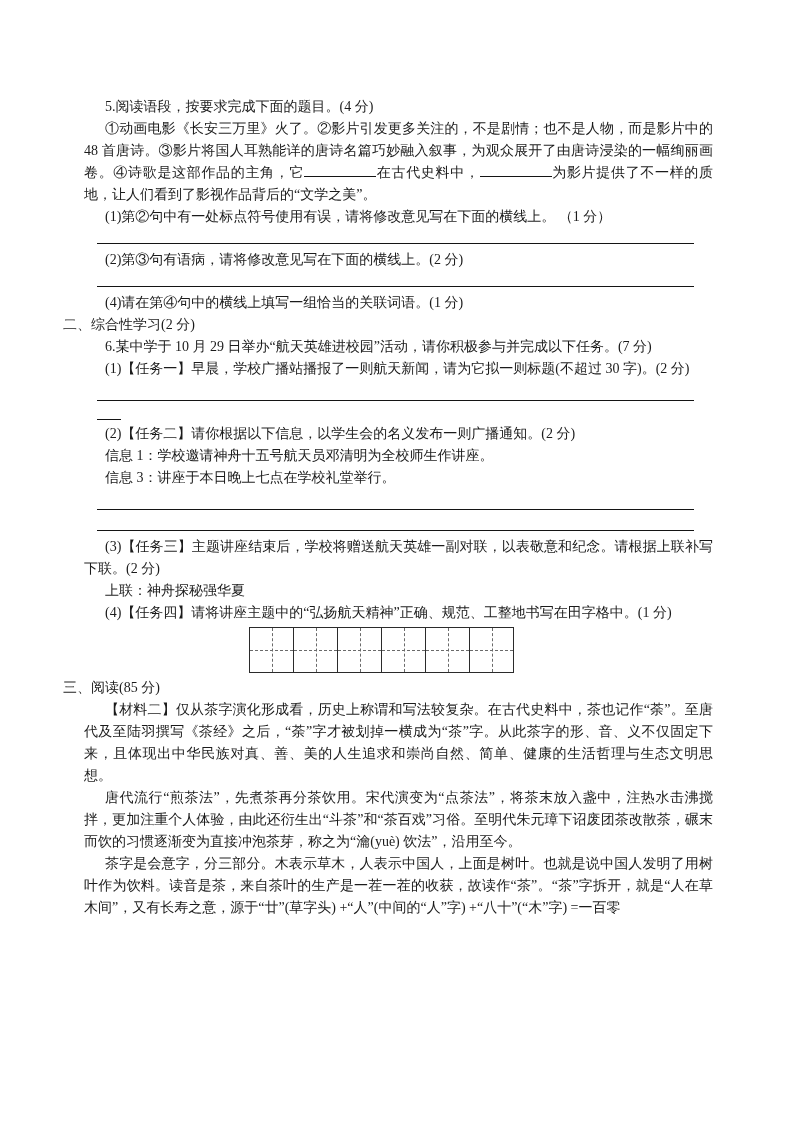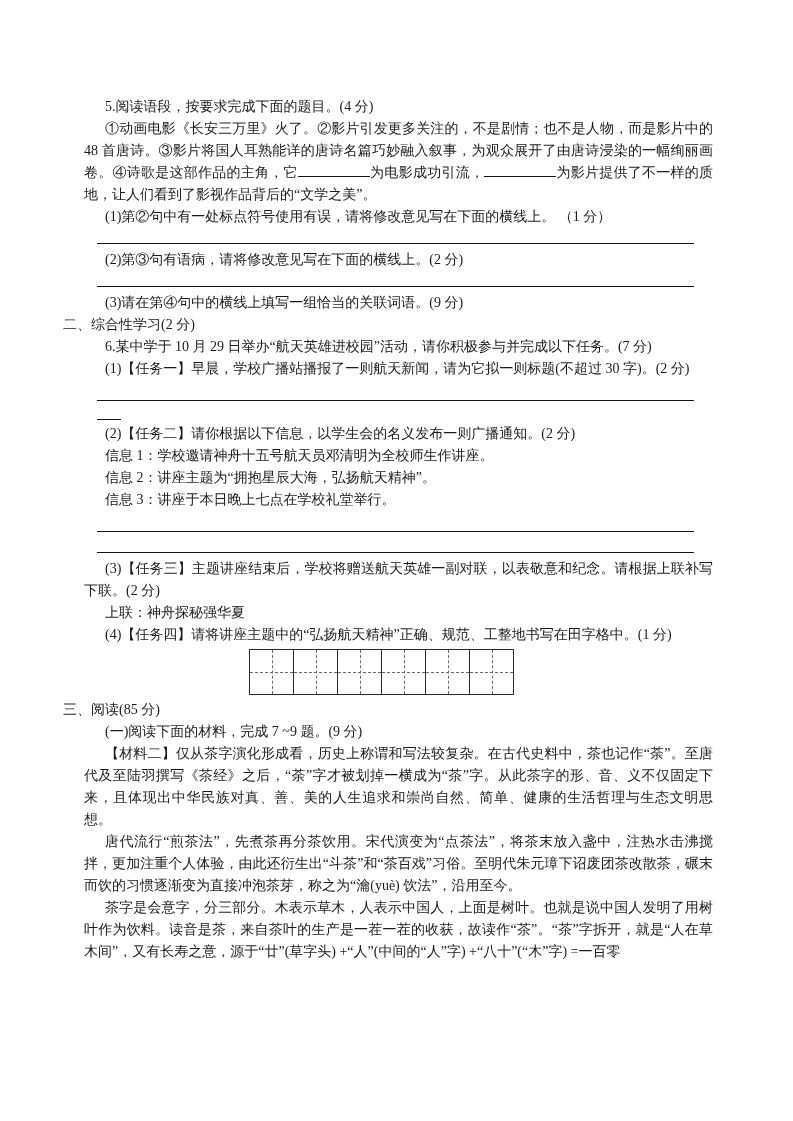--- a/index.html
+++ b/index.html
@@ -50,50 +50,48 @@
   }
   .sp-above-sm{margin-top:5px;}
 </style>
 </head>
 <body>
 
 <div class="page">
   <div class="content">
 
     <p class="ind">5.阅读语段，按要求完成下面的题目。(4 分)</p>
-    <p class="ind"><span>①动画电影《长安三万里》火了。②影片引发更多关注的，不是剧情；也不是人物，而是影片中的 48 首唐诗。③影片将国人耳熟能详的唐诗名篇巧妙融入叙事，为观众展开了由唐诗浸染的一幅绚丽画卷。④诗歌是这部作品的主角，它</span><span class="blank"></span><span>为电影成功引流，</span><span class="blank"></span><span>为影片提供了不一样的质地，让人们看到了影视作品背后的“文学之美”。</span></p>
+    <p class="ind"><span>①动画电影《长安三万里》火了。②影片引发更多关注的，不是剧情；也不是人物，而是影片中的 48 首唐诗。③影片将国人耳熟能详的唐诗名篇巧妙融入叙事，为观众展开了由唐诗浸染的一幅绚丽画卷。④诗歌是这部作品的主角，它</span><span class="blank"></span><span>在古代史料中，</span><span class="blank"></span><span>为影片提供了不一样的质地，让人们看到了影视作品背后的“文学之美”。</span></p>
     <p class="ind">(1)第②句中有一处标点符号使用有误，请将修改意见写在下面的横线上。 （1 分）</p>
     <div class="ans-line"></div>
     <p class="ind">(2)第③句有语病，请将修改意见写在下面的横线上。(2 分)</p>
     <div class="ans-line"></div>
-    <p class="ind">(3)请在第④句中的横线上填写一组恰当的关联词语。(9 分)</p>
+    <p class="ind">(4)请在第④句中的横线上填写一组恰当的关联词语。(1 分)</p>
 
     <p class="section-heading">二、综合性学习(2 分)</p>
     <p class="ind">6.某中学于 10 月 29 日举办“航天英雄进校园”活动，请你积极参与并完成以下任务。(7 分)</p>
     <p class="ind">(1)【任务一】早晨，学校广播站播报了一则航天新闻，请为它拟一则标题(不超过 30 字)。(2 分)</p>
     <div class="ans-line sp-above-sm"></div>
     <div class="ans-line short"></div>
     <p class="ind">(2)【任务二】请你根据以下信息，以学生会的名义发布一则广播通知。(2 分)</p>
     <p class="ind">信息 1：学校邀请神舟十五号航天员邓清明为全校师生作讲座。</p>
-    <p class="ind">信息 2：讲座主题为“拥抱星辰大海，弘扬航天精神”。</p>
     <p class="ind">信息 3：讲座于本日晚上七点在学校礼堂举行。</p>
     <div class="ans-line sp-above-sm"></div>
     <div class="ans-line"></div>
     <p class="ind">(3)【任务三】主题讲座结束后，学校将赠送航天英雄一副对联，以表敬意和纪念。请根据上联补写下联。(2 分)</p>
     <p class="ind">上联：神舟探秘强华夏</p>
     <p class="ind">(4)【任务四】请将讲座主题中的“弘扬航天精神”正确、规范、工整地书写在田字格中。(1 分)</p>
     <div class="tz-grid">
         <div class="tz-cell"></div>
         <div class="tz-cell"></div>
         <div class="tz-cell"></div>
         <div class="tz-cell"></div>
         <div class="tz-cell"></div>
         <div class="tz-cell"></div>
       </div>
 
     <p class="section-heading">三、阅读(85 分)</p>
-    <p class="ind">(一)阅读下面的材料，完成 7 ~9 题。(9 分)</p>
     <p class="ind">【材料二】仅从茶字演化形成看，历史上称谓和写法较复杂。在古代史料中，茶也记作“荼”。至唐代及至陆羽撰写《茶经》之后，“荼”字才被划掉一横成为“茶”字。从此茶字的形、音、义不仅固定下来，且体现出中华民族对真、善、美的人生追求和崇尚自然、简单、健康的生活哲理与生态文明思想。</p>
     <p class="ind">唐代流行“煎茶法”，先煮茶再分茶饮用。宋代演变为“点茶法”，将茶末放入盏中，注热水击沸搅拌，更加注重个人体验，由此还衍生出“斗茶”和“茶百戏”习俗。至明代朱元璋下诏废团茶改散茶，碾末而饮的习惯逐渐变为直接冲泡茶芽，称之为“瀹(yuè) 饮法”，沿用至今。</p>
     <p class="ind">茶字是会意字，分三部分。木表示草木，人表示中国人，上面是树叶。也就是说中国人发明了用树叶作为饮料。读音是茶，来自茶叶的生产是一茬一茬的收获，故读作“茶”。“茶”字拆开，就是“人在草木间”，又有长寿之意，源于“廿”(草字头) +“人”(中间的“人”字) +“八十”(“木”字) =一百零</p>
 
   </div>
 </div>
 
 </body></html>

